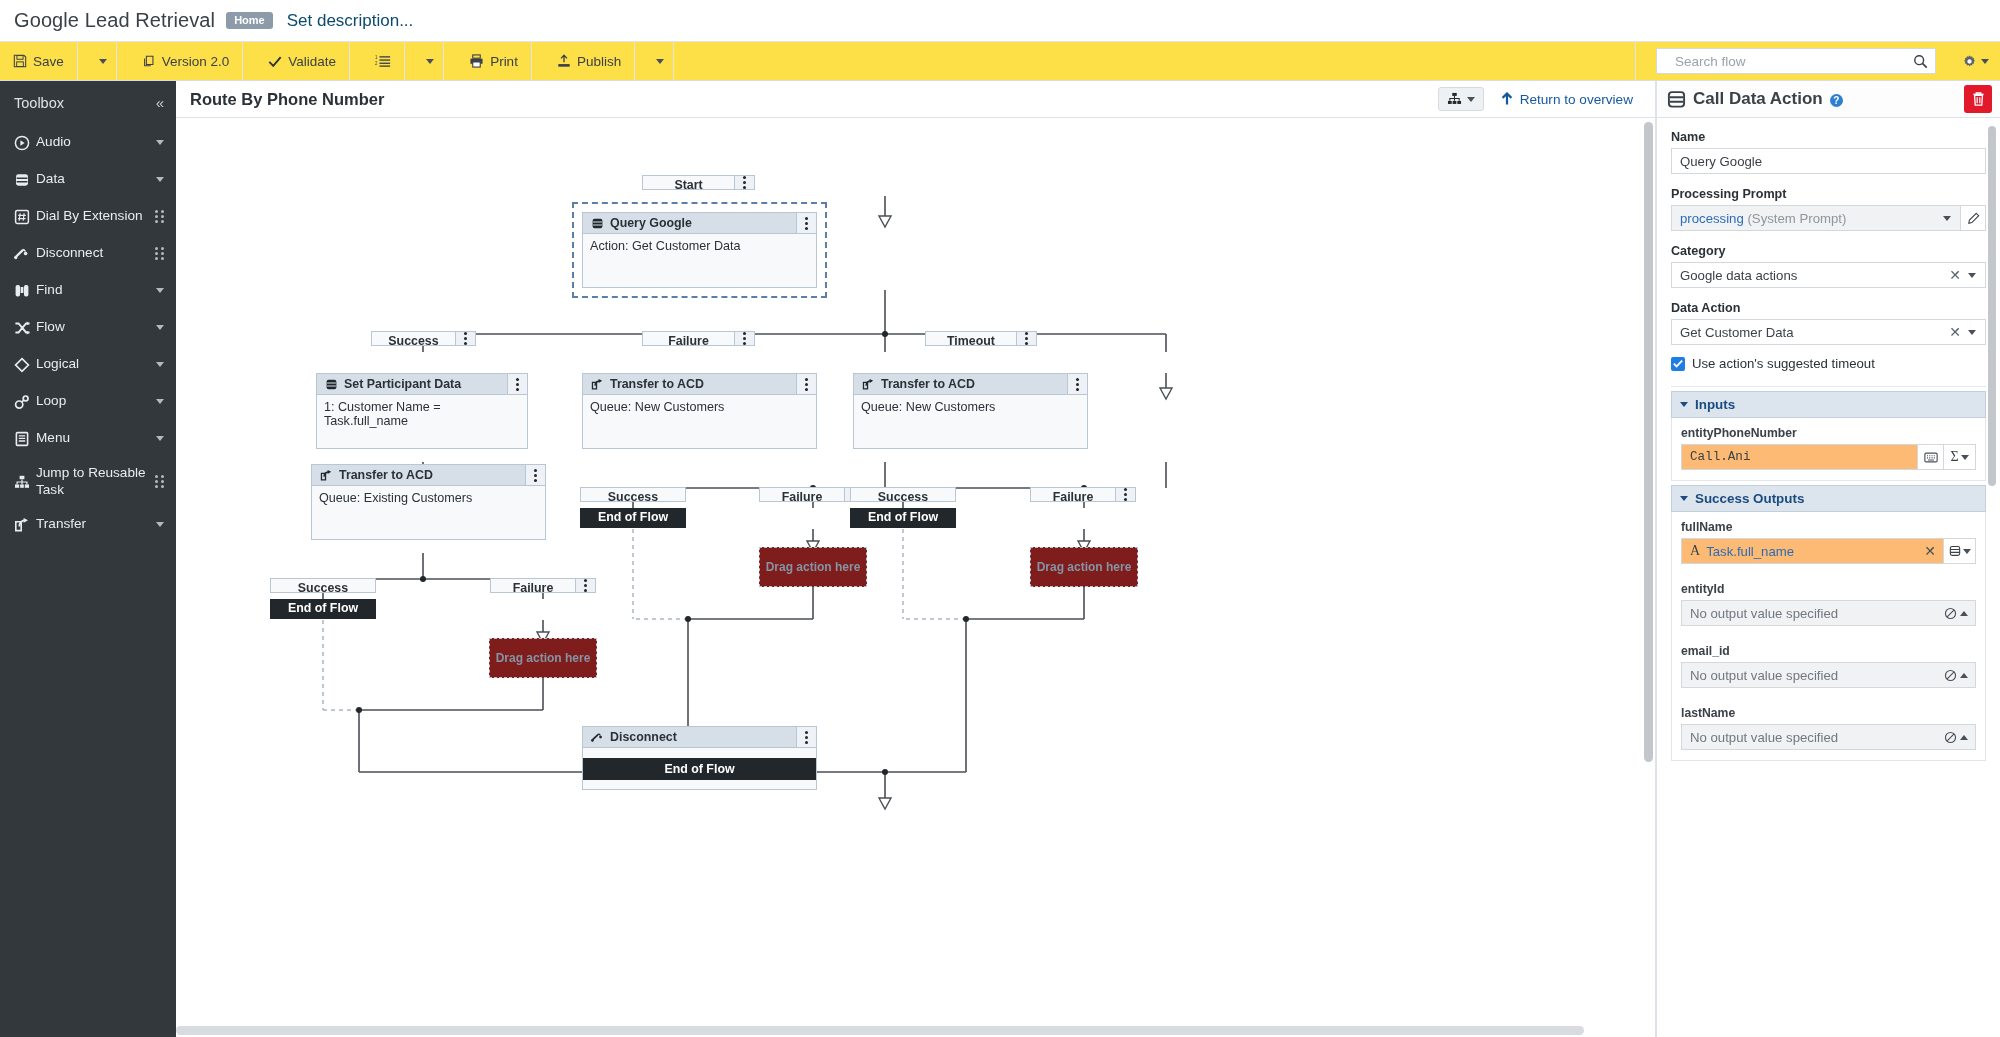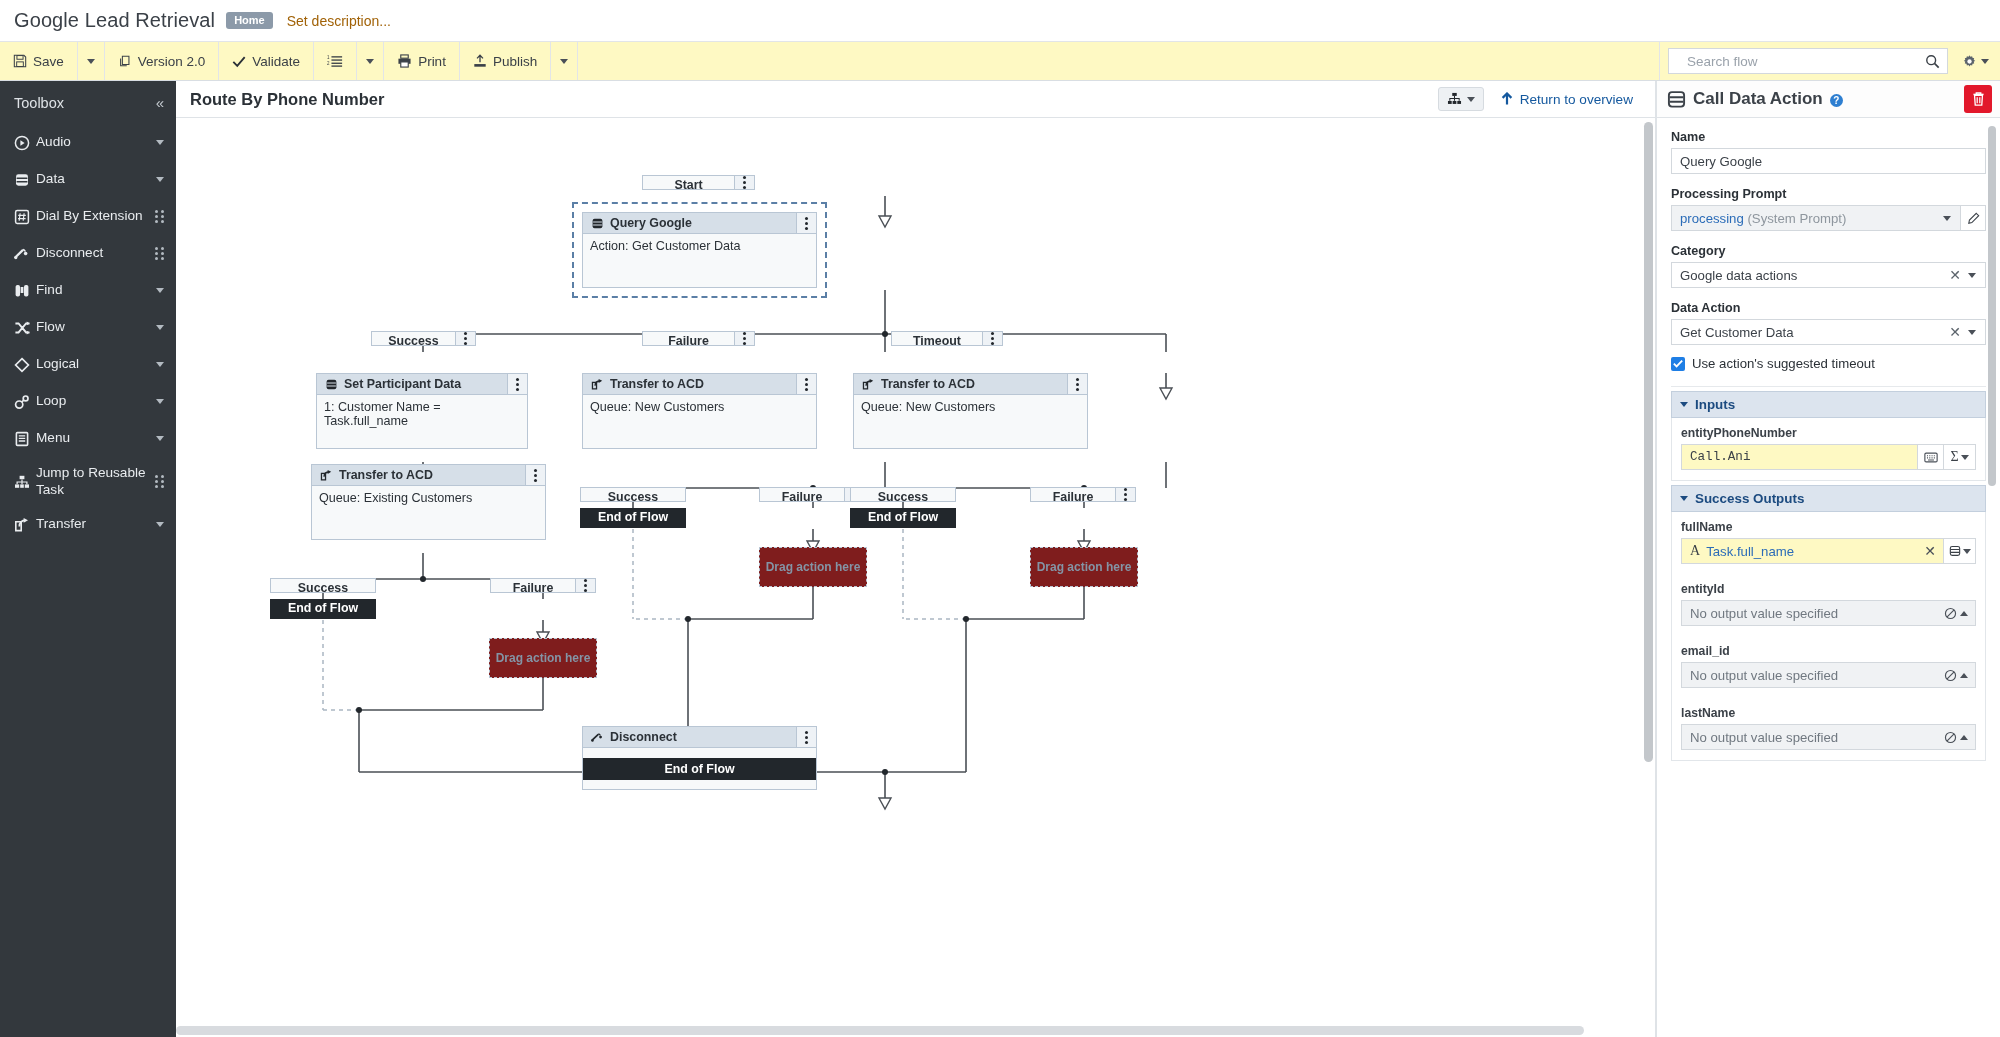--- a/index.html
+++ b/index.html
@@ -31,31 +31,32 @@
     background: #8c9aa9;
     color: #ffffff;
     font-size: 11px;
     font-weight: bold;
     border-radius: 3px;
     padding: 3px 8px 3px 8px;
     line-height: 1;
   }
   #set-description {
     margin-left: 14px;
-    font-size: 14px;
-    color: #a16207;
+    font-size: 17px;
+    color: #0c4a6e;
   }
 
   
   #toolbar {
     height: 39px;
     display: flex;
     align-items: stretch;
     border-bottom: 1px solid #d9dee3;
-    background: #fef9c3;
+    background: #fde047;
+    gap: 12px;
   }
   .tb-item {
     display: flex;
     align-items: center;
     gap: 6px;
     padding: 0 13px;
     font-size: 13.5px;
     color: #3b4148;
     border-right: 1px solid #e2e5e8;
     cursor: pointer;
@@ -376,21 +377,21 @@
     cursor: pointer;
   }
   .sect-caret {
     width:0;height:0;border-left:4px solid transparent;border-right:4px solid transparent;
     border-top:5px solid #1c4b80;
   }
   .sect-body { border: 1px solid #e2e6ea; border-top: 0; padding: 8px 9px 10px 9px; }
   .sub-label { font-size: 12.2px; font-weight: bold; color: #3b4148; margin-bottom: 4px; }
   .valrow {
     display: flex; align-items: stretch;
-    height: 26px; border: 1px solid #d3d8dd; background: #fef9c3;
+    height: 26px; border: 1px solid #d3d8dd; background: #fdba74;
   }
   .valrow.grey { background: #f0f2f4; }
   .valrow .vtext {
     flex: 1; display: flex; align-items: center; gap: 6px;
     padding-left: 8px;
     font-size: 13.2px; color: #3b4148;
     white-space: nowrap; overflow: hidden;
   }
   .valrow .vtext.mono { font-family: "Liberation Mono", monospace; font-size: 12.6px; }
   .valrow .vtext.blue { color: #2b6cb8; }
@@ -818,21 +819,21 @@
           <span class="kebab">
               <i></i>
             </span>
         </div>
         <div class="lbl-box" style="left:466px;top:213px;width:113px;">
           <span class="lbl-text">Failure</span>
           <span class="kebab">
               <i></i>
             </span>
         </div>
-        <div class="lbl-box" style="left:715px;top:213px;width:112px;">
+        <div class="lbl-box" style="left:749px;top:213px;width:112px;">
           <span class="lbl-text">Timeout</span>
           <span class="kebab">
               <i></i>
             </span>
         </div>
 
         <div class="node" style="left:140px;top:255px;width:212px;height:76px;">
           <div class="node-head">
             <span class="nh-ico">
               <svg width="13" height="13" viewBox="0 0 16 16">

